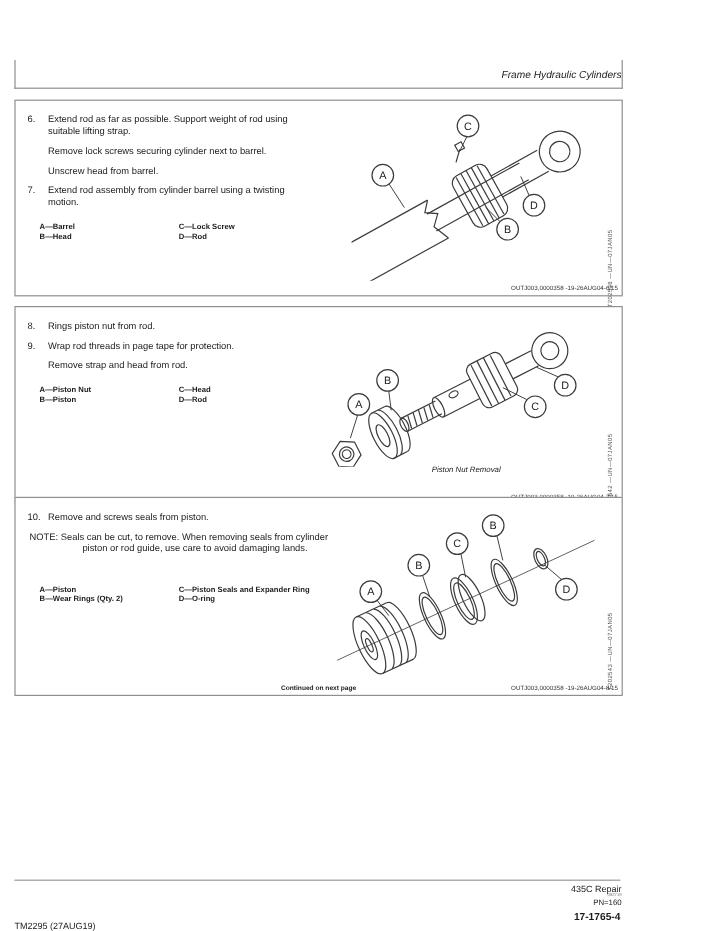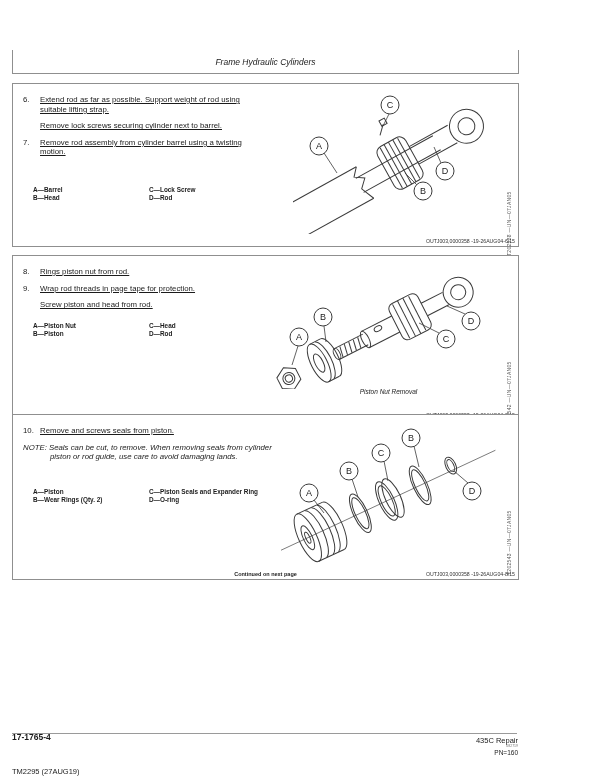--- a/index.html
+++ b/index.html
@@ -2,36 +2,36 @@
 <html><head>
 <meta charset="utf-8">
 <style>
   html,body{margin:0;padding:0;background:#ffffff;}
   #page{position:relative;width:600px;height:776px;background:#ffffff;
         font-family:"Liberation Sans",sans-serif;color:#1b1b1b;overflow:hidden;}
 
   
   .header-box{position:absolute;left:12px;top:50px;width:505px;height:23px;
     border-left:1px solid #8f8f8f;border-right:1px solid #8f8f8f;border-bottom:1px solid #8f8f8f;
-    display:flex;align-items:center;justify-content:center;}
+    display:flex;align-items:center;justify-content:flex-end;}
   .header-title{font-style:italic;font-size:8.5px;color:#1b1b1b;}
 
   
   .sec{position:absolute;left:12px;width:505px;border:1px solid #8f8f8f;background:#fff;}
   #sec1{top:83px;height:162px;}
   #sec2{top:255px;height:164px;}
   #sec3{top:414px;height:164px;}
 
   .steps{position:absolute;left:10px;top:11px;width:225px;}
   .step{display:flex;margin-bottom:7px;font-size:7.8px;line-height:9.6px;}
   .step .num{width:17px;flex:0 0 17px;}
   .s3num{width:19px;flex:0 0 19px;}
-  .step .txt{flex:1;text-decoration:underline;}
-  .note{font-style:italic;font-size:7.8px;line-height:9.6px;
-        text-indent:-27px;padding-left:27px;width:225px;margin-top:2px;}
+  .step .txt{flex:1;}
+  .note{font-size:7.8px;line-height:9.6px;
+        text-indent:-27px;padding-left:27px;width:225px;margin-top:2px;text-align:center;}
 
   .legend{position:absolute;font-size:6.4px;font-weight:bold;line-height:8px;color:#1b1b1b;}
   .lg1{left:20px;}
   .lg2{left:136px;}
   #sec1 .legend{top:102px;}
   #sec2 .legend{top:66px;}
   #sec3 .legend{top:73px;}
   .lgitem{text-indent:-10px;padding-left:10px;width:104px;}
 
   .figid{position:absolute;writing-mode:vertical-rl;transform:rotate(180deg);
@@ -52,21 +52,21 @@
   #dia3{left:268px;top:8px;}
   .dia .art{stroke:#3b3b3b;fill:none;stroke-width:1;}
   .dia .thin{stroke:#3b3b3b;fill:none;stroke-width:.6;}
   .dia .co circle{stroke:#3b3b3b;fill:#fff;stroke-width:1;}
   .dia .co line{stroke:#3b3b3b;stroke-width:.8;}
   .dia .co text{font-family:"Liberation Sans",sans-serif;font-size:9px;fill:#1b1b1b;text-anchor:middle;}
 
   
   .footer-line{position:absolute;left:12px;top:733px;width:505px;border-top:1px solid #9a9a9a;}
   .footer-left{position:absolute;left:12px;top:767px;font-size:7.5px;}
-  .footer-center{position:absolute;left:12px;top:732px;width:505px;text-align:left;
+  .footer-center{position:absolute;left:12px;top:759px;width:505px;text-align:right;
                  font-size:8.5px;font-weight:bold;}
   .footer-right{position:absolute;right:82px;top:736px;text-align:right;font-size:7.5px;}
   .footer-code{font-size:3.5px;color:#777;text-align:right;margin-top:-1px;}
   .footer-pn{font-size:6.5px;text-align:right;margin-top:1px;}
 </style>
 </head>
 <body>
 
 <div id="page">
 
@@ -78,22 +78,26 @@
     <div class="steps">
       <div class="step">
         <span class="num">6.</span>
         <span class="txt">Extend rod as far as possible.  Support weight of rod using suitable lifting strap.</span>
       </div>
       <div class="step">
         <span class="num"></span>
         <span class="txt">Remove lock screws securing cylinder next to barrel.</span>
       </div>
       <div class="step">
+        <span class="num"></span>
+        <span class="txt">Unscrew head from barrel.</span>
+      </div>
+      <div class="step">
         <span class="num">7.</span>
-        <span class="txt">Remove rod assembly from cylinder barrel using a twisting motion.</span>
+        <span class="txt">Extend rod assembly from cylinder barrel using a twisting motion.</span>
       </div>
     </div>
     <div class="legend lg1">
       <div class="lgitem">A—Barrel</div>
       <div class="lgitem">B—Head</div>
     </div>
     <div class="legend lg2">
       <div class="lgitem">C—Lock Screw</div>
       <div class="lgitem">D—Rod</div>
     </div>
@@ -154,21 +158,21 @@
       <div class="step">
         <span class="num">8.</span>
         <span class="txt">Rings piston nut from rod.</span>
       </div>
       <div class="step">
         <span class="num">9.</span>
         <span class="txt">Wrap rod threads in page tape for protection.</span>
       </div>
       <div class="step">
         <span class="num"></span>
-        <span class="txt">Screw piston and head from rod.</span>
+        <span class="txt">Remove strap and head from rod.</span>
       </div>
     </div>
     <div class="legend lg1">
       <div class="lgitem">A—Piston Nut</div>
       <div class="lgitem">B—Piston</div>
     </div>
     <div class="legend lg2">
       <div class="lgitem">C—Head</div>
       <div class="lgitem">D—Rod</div>
     </div>

